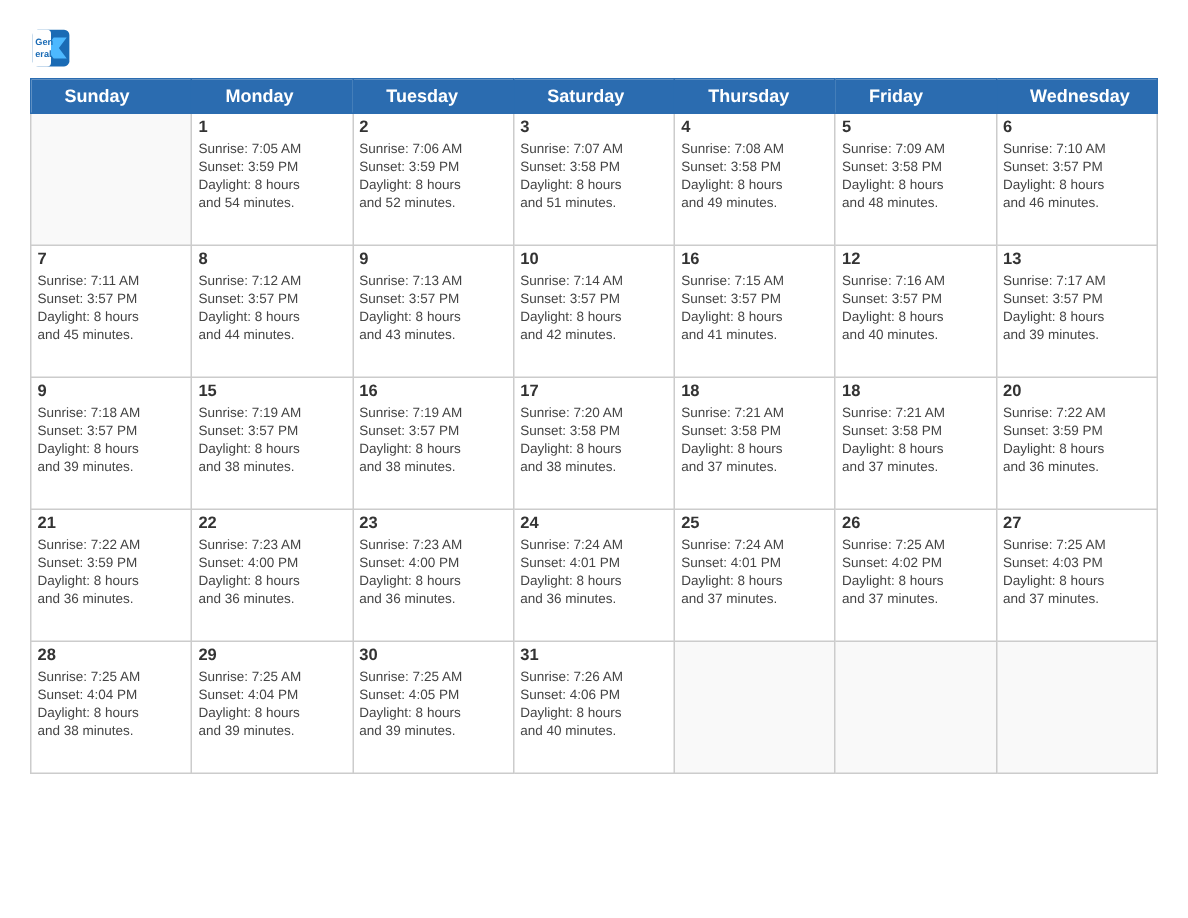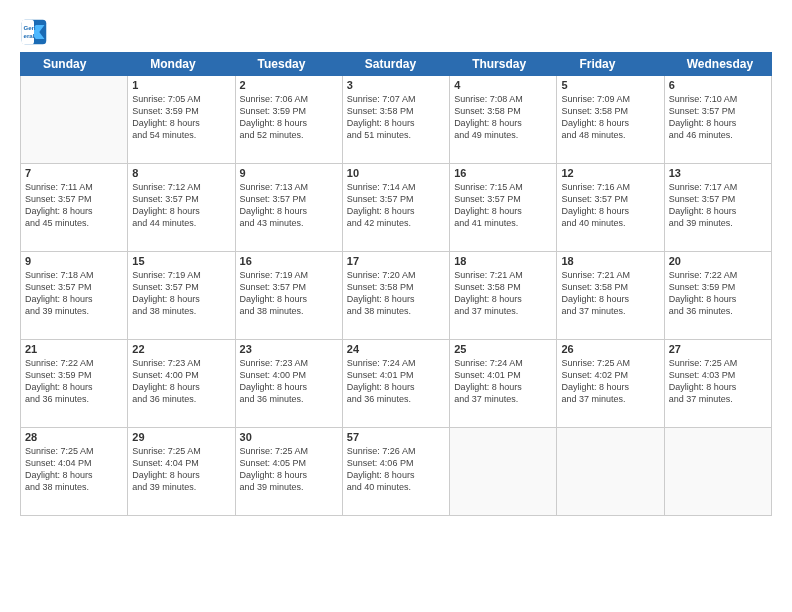--- a/index.html
+++ b/index.html
@@ -250,21 +250,21 @@
           </td>
           <td>
             <span class="day-num">29</span>
             <div class="day-info">Sunrise: 7:25 AM<br>Sunset: 4:04 PM<br>Daylight: 8 hours<br>and 39 minutes.</div>
           </td>
           <td>
             <span class="day-num">30</span>
             <div class="day-info">Sunrise: 7:25 AM<br>Sunset: 4:05 PM<br>Daylight: 8 hours<br>and 39 minutes.</div>
           </td>
           <td>
-            <span class="day-num">57</span>
+            <span class="day-num">31</span>
             <div class="day-info">Sunrise: 7:26 AM<br>Sunset: 4:06 PM<br>Daylight: 8 hours<br>and 40 minutes.</div>
           </td>
           <td class="empty-cell"></td>
           <td class="empty-cell"></td>
           <td class="empty-cell"></td>
         </tr>
       </tbody>
   </table>
 </div>
 

